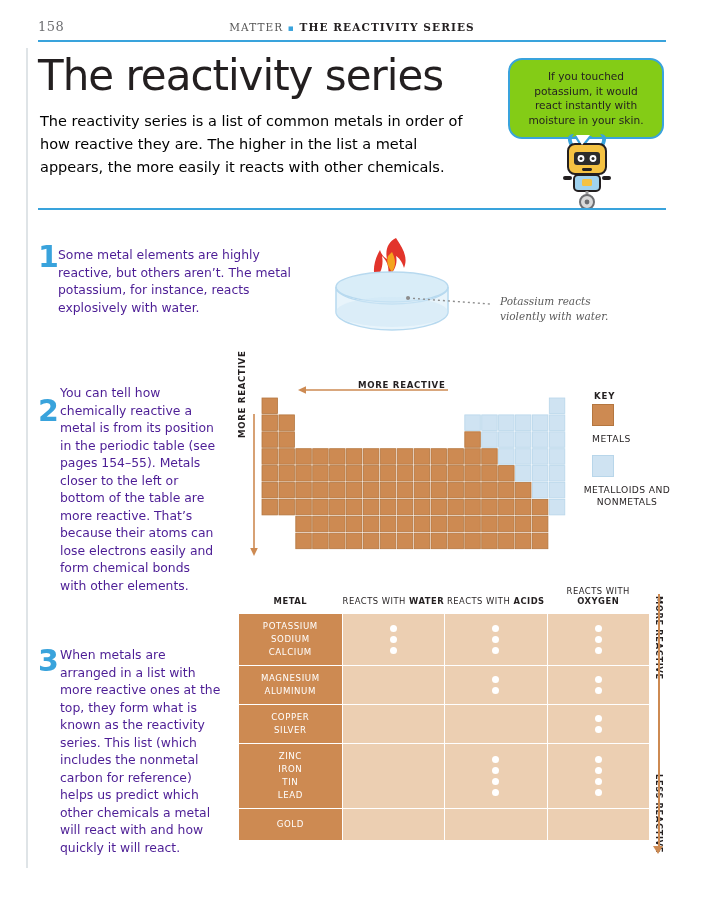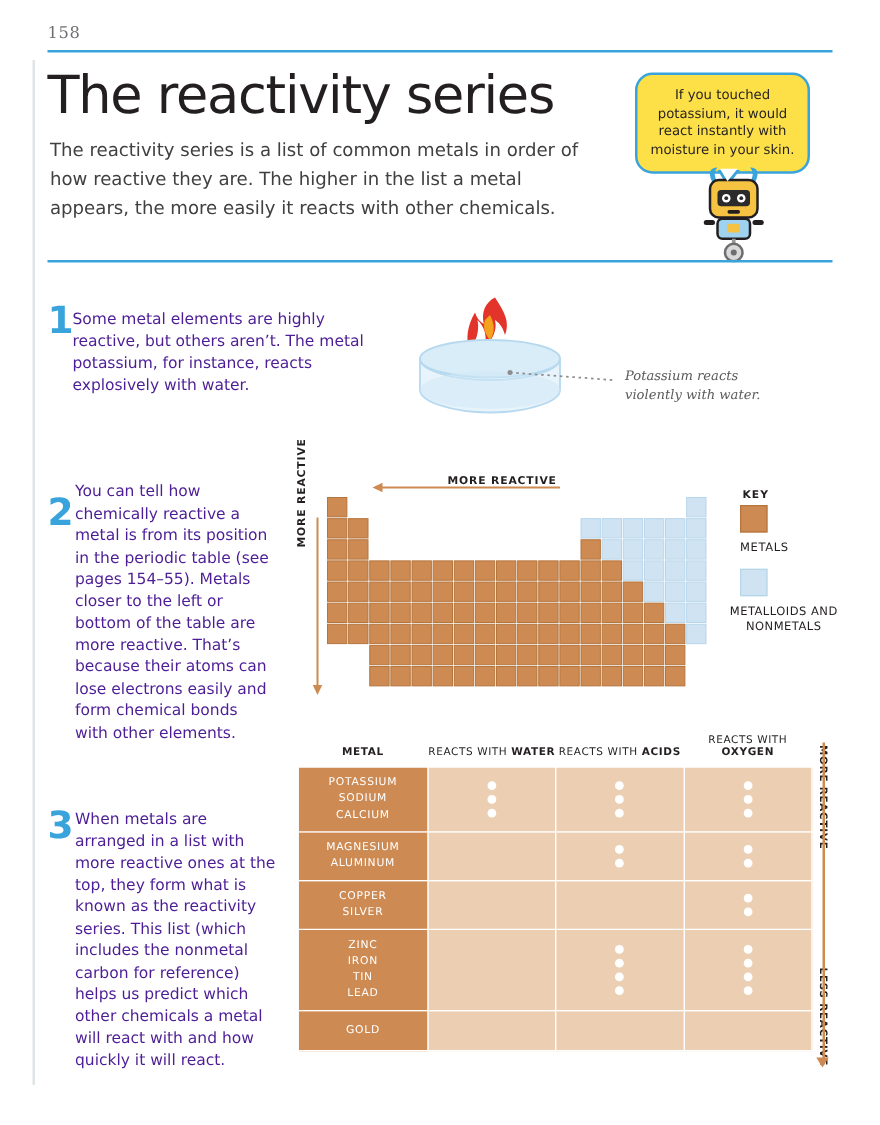--- a/index.html
+++ b/index.html
@@ -70,31 +70,31 @@
     font-family: "DejaVu Sans", sans-serif;
     letter-spacing: -1px;
     color: #231f20;
   }
   .intro {
     position: absolute;
     left: 40px; top: 110px;
     width: 440px;
     font-size: 14.5px;
     line-height: 23px;
-    color: #404040;
+    color: #000000;
   }
 
   
   .bubble {
     position: absolute;
     left: 508px; top: 58px;
-    width: 140px;
+    width: 156px;
     border: 2px solid #39a3dc;
     border-radius: 14px;
-    background: #fde047;
+    background: #84cc16;
     padding: 9px 10px 10px 10px;
     font-size: 10.6px;
     line-height: 14.5px;
     text-align: center;
     color: #231f20;
   }
   .bubble:after {
     content: "";
     position: absolute;
     left: 64px; bottom: -12px;
@@ -240,20 +240,25 @@
     transform-origin: left top;
     white-space: nowrap;
   }
 </style>
 </head>
 <body>
 
 <div class="page">
 
   <div class="page-number">158</div>
+  <div class="running-head">
+    <span class="rh-light">MATTER</span>
+    <span class="rh-dot">▪</span>
+    <span class="rh-bold">THE REACTIVITY SERIES</span>
+  </div>
   <div class="rule-top"></div>
   <div class="vert-rule"></div>
 
   <div class="title">The reactivity series</div>
   <div class="intro">The reactivity series is a list of common metals in order of how reactive they are. The higher in the list a metal appears, the more easily it reacts with other chemicals.</div>
 
   <div class="bubble">
     <span>If you touched potassium, it would react instantly with moisture in your skin.</span>
   </div>
 

